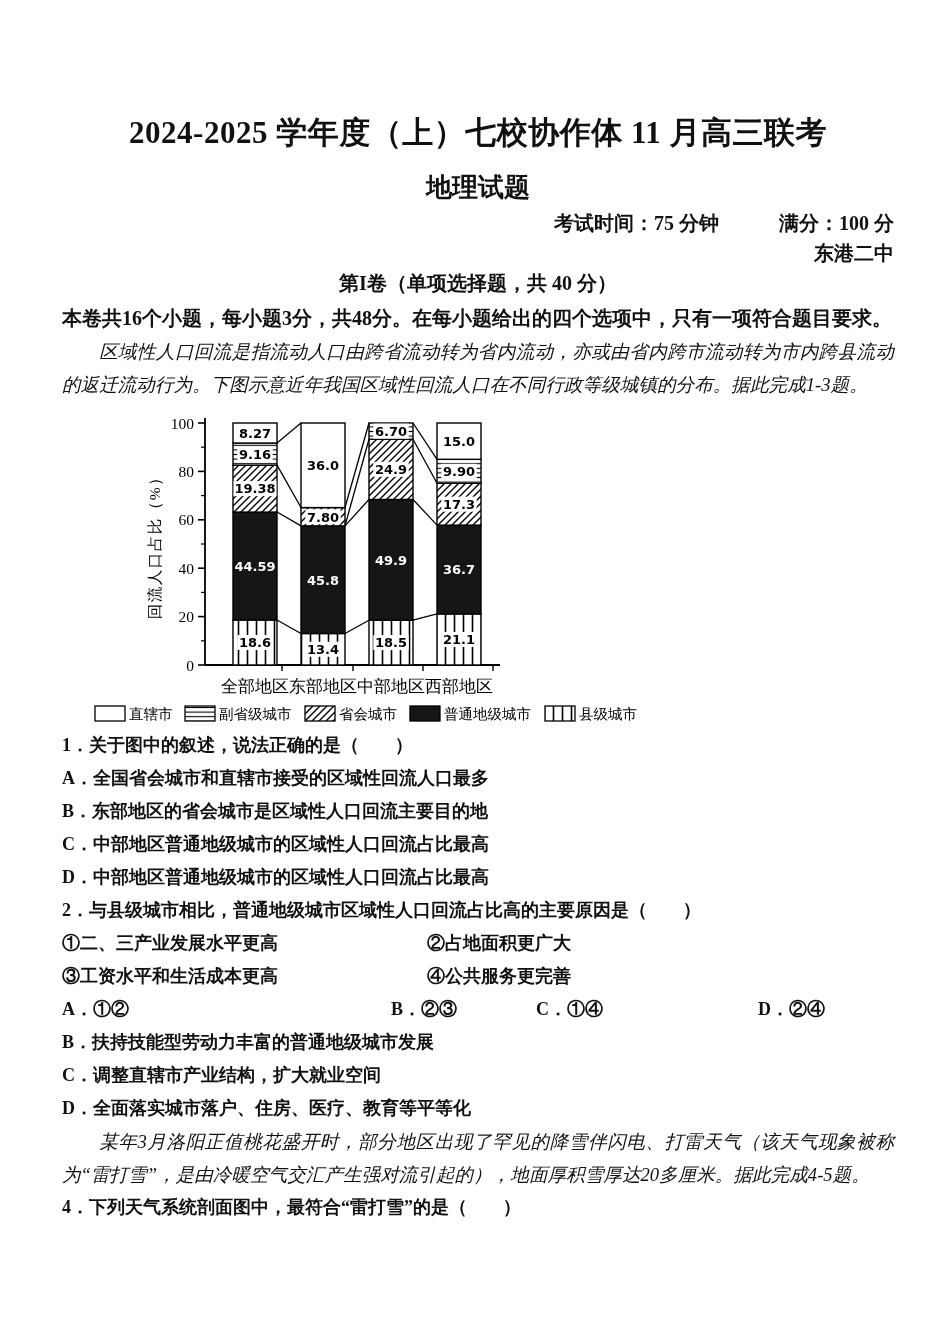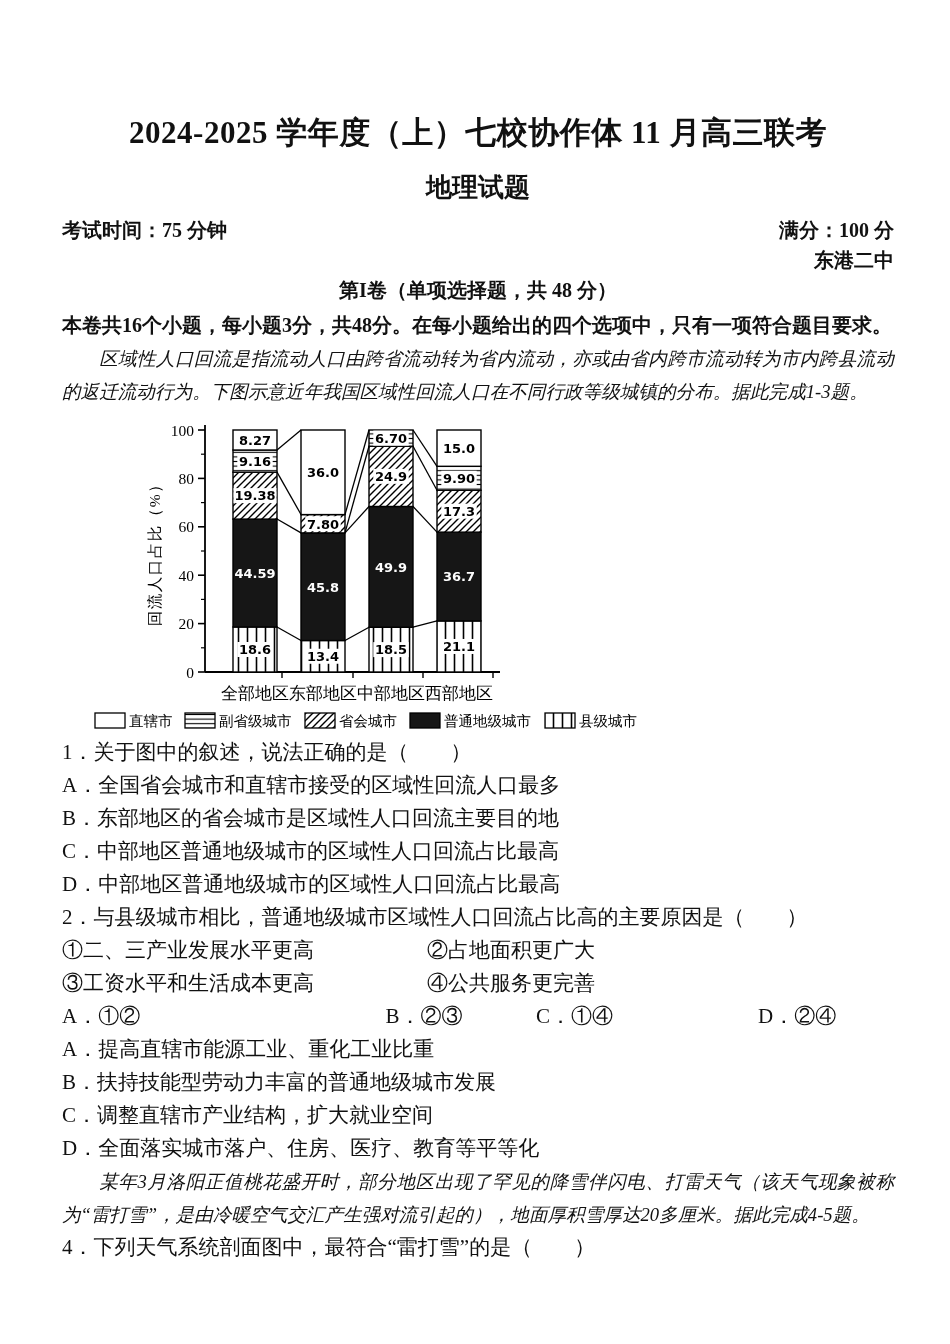--- a/index.html
+++ b/index.html
@@ -5,30 +5,30 @@
   * { box-sizing: border-box; margin: 0; padding: 0; }
   html, body { background: #fff; }
   body {
     width: 950px; height: 1344px; overflow: hidden;
     font-family: "Liberation Serif", serif;
     color: #111;
     padding: 112px 56px 0 62px;
   }
   .center { text-align: center; }
   .page-title { font-size: 31px; font-weight: bold; letter-spacing: 0.5px; margin-bottom: 16px; }
-  .page-subtitle { font-size: 26px; font-weight: bold; margin-bottom: 10px; }
-  .info-row { display: flex; justify-content: space-between; font-size: 20px; font-weight: bold; line-height: 30px; }
+  .page-subtitle { font-size: 26px; font-weight: bold; margin-bottom: 3px; }
+  .info-row { display: flex; justify-content: flex-end; font-size: 20px; font-weight: bold; line-height: 30px; }
   .info-row .gap-60 { display: inline-block; width: 60px; }
   .info-row .gap-35 { display: inline-block; width: 35px; }
   .section-header { font-size: 20px; font-weight: bold; line-height: 30px; }
   .instructions { font-size: 20px; font-weight: bold; line-height: 33px; text-align: justify; margin-top: 4px; }
   .material { font-size: 18.6px; line-height: 33px; text-align: justify; text-indent: 2em; font-style: italic; }
   .material i, .material { font-synthesis: style; }
   .chart-wrap { position: relative; height: 324px; margin-top: 4px; margin-left: -2px; }
-  .q-block p { font-size: 21px; line-height: 33px; }
+  .q-block p { font-size: 18px; line-height: 33px; font-weight: bold; }
   .subitem-col1 { display: inline-block; width: 365px; }
   .opt-a { display: inline-block; width: 250px; }
   .opt-b { display: inline-block; width: 224px; text-align: center; }
   .opt-c { display: inline-block; width: 222px; }
   
   .tick  { font: 15.5px "Liberation Serif", serif; }
   .val   { font: bold 13px "DejaVu Sans", sans-serif; }
   .cat   { font: 17px "Liberation Serif", serif; }
   .leg   { font: 14.5px "Liberation Serif", serif; }
   .ylab  { font: 15.5px "Liberation Serif", serif; letter-spacing: 1.5px; }
@@ -41,21 +41,21 @@
 
 <div class="info-row">
   <span>考试时间：75 分钟</span>
   <span class="gap-60"></span>
   <span>满分：100 分</span>
 </div>
 <div class="info-row">
   <span class="gap-35"></span>
   <span>东港二中</span>
 </div>
-<div class="center section-header">第I卷（单项选择题，共 48 分）</div>
+<div class="center section-header">第I卷（单项选择题，共 40 分）</div>
 
 <div class="instructions">本卷共16个小题，每小题3分，共48分。在每小题给出的四个选项中，只有一项符合题目要求。</div>
 
 <div class="material">区域性人口回流是指流动人口由跨省流动转为省内流动，亦或由省内跨市流动转为市内跨县流动的返迁流动行为。下图示意近年我国区域性回流人口在不同行政等级城镇的分布。据此完成1-3题。</div>
 
 <div class="chart-wrap">
   <svg id="chart-svg" width="600" height="324" viewBox="60 422 600 324" xmlns="http://www.w3.org/2000/svg">
     <defs>
       <pattern id="p-h" width="4" height="4.6" patternUnits="userSpaceOnUse">
         <rect width="4" height="4.6" fill="#fff"></rect>
@@ -190,21 +190,20 @@
   </p>
   <p>
     <span class="subitem-col1">③工资水平和生活成本更高</span><span>④公共服务更完善</span>
   </p>
   <p>
     <span class="opt-a">A．①②</span><span class="opt-b">B．②③</span><span class="opt-c">C．①④</span><span>D．②④</span>
   </p>
 </div>
 
 <div class="q-block">
-  <p>A．提高直辖市能源工业、重化工业比重</p>
   <p>B．扶持技能型劳动力丰富的普通地级城市发展</p>
   <p>C．调整直辖市产业结构，扩大就业空间</p>
   <p>D．全面落实城市落户、住房、医疗、教育等平等化</p>
 </div>
 
 <div class="material">某年3月洛阳正值桃花盛开时，部分地区出现了罕见的降雪伴闪电、打雷天气（该天气现象被称为“雷打雪”，是由冷暖空气交汇产生强对流引起的），地面厚积雪厚达20多厘米。据此完成4-5题。</div>
 
 <div class="q-block">
   <p>4．下列天气系统剖面图中，最符合“雷打雪”的是（　　）</p>
 </div>

